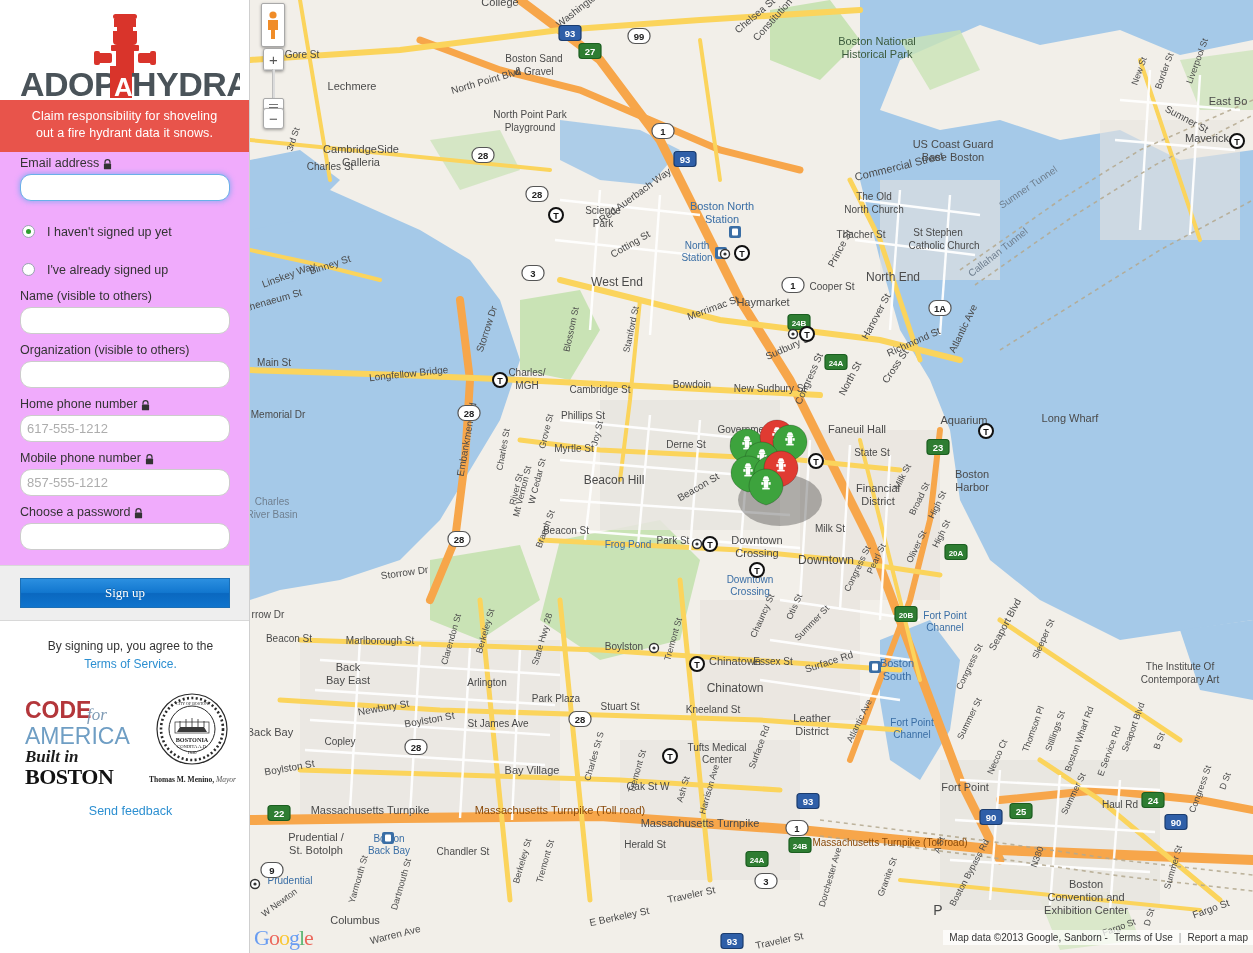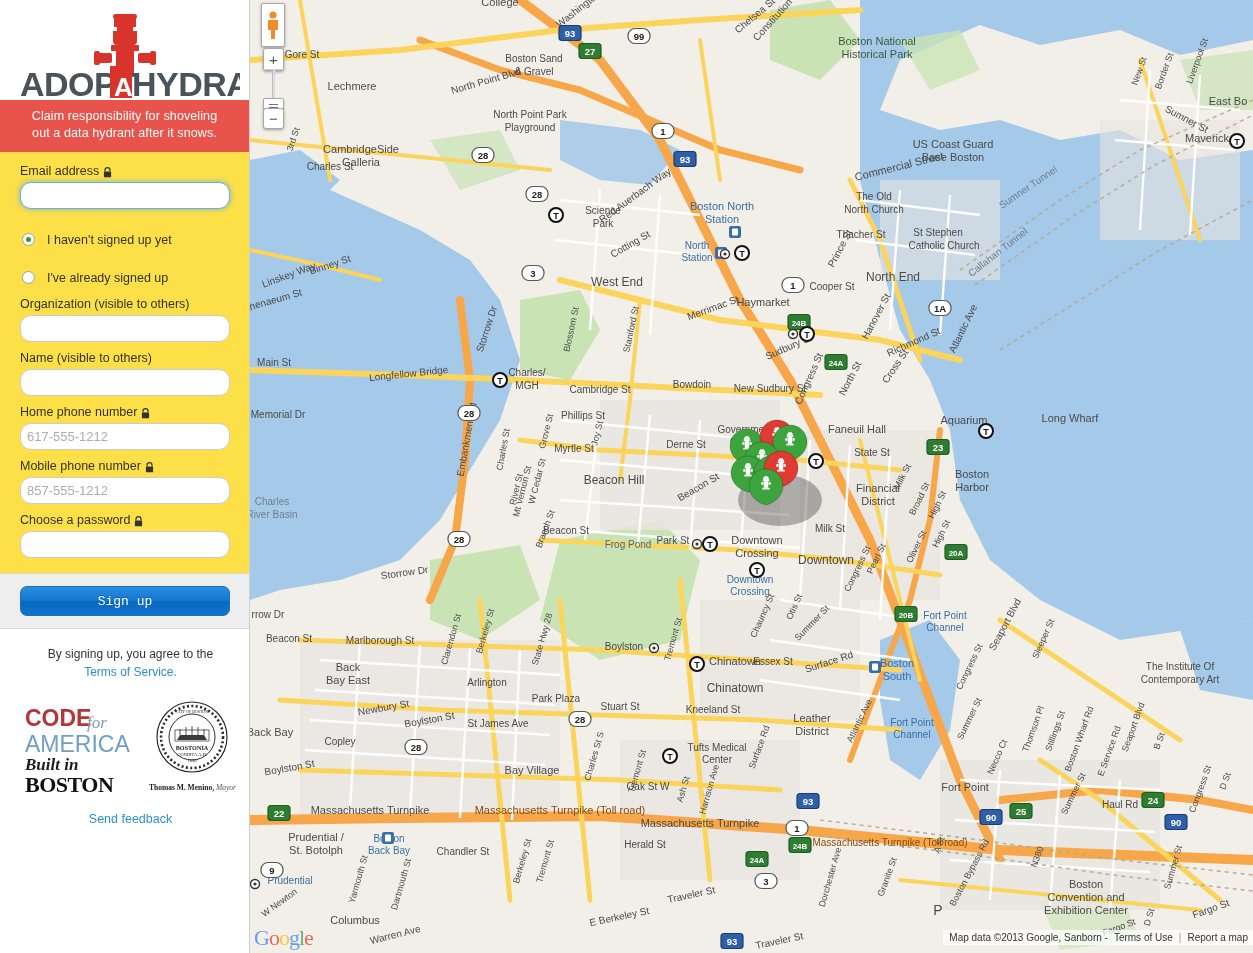--- a/index.html
+++ b/index.html
@@ -37,21 +37,21 @@
     background: #e8544b;
     color: #ffffff;
     font-size: 12.5px;
     line-height: 17px;
     text-align: center;
     padding: 8px 22px 10px 22px;
     letter-spacing: .1px;
   }
 
   
-  .form-area { padding: 12px 20px 6px 20px; background: #fde047; flex: 0 0 auto; }
+  .form-area { padding: 4px 20px 6px 20px; background: #f0abfc; flex: 0 0 auto; }
   .field { margin-bottom: 9px; }
   .field-label {
     font-size: 12.5px;
     color: #333;
     margin-bottom: 4px;
     display: flex; align-items: center; gap: 4px;
   }
   .lock-icon { display: inline-block; width: 9px; height: 11px; position: relative; top: 1px; }
   input.txt {
     width: 210px; height: 27px;
@@ -91,24 +91,24 @@
   
   .signup-band {
     background: #eeeeee;
     border-top: 1px solid #d8d8d8;
     border-bottom: 1px solid #d8d8d8;
     padding: 12px 20px;
   }
   .signup-btn {
     width: 210px; height: 30px;
     border: 1px solid #1c6fb5;
-    border-radius: 7px;
+    border-radius: 0;
     background: linear-gradient(to bottom, #2b8fe0 0%, #1277cf 48%, #0a68c0 52%, #0f74cd 100%);
     color: #fff; font-size: 13px;
-    font-family: Liberation Mono, monospace;
+    font-family: Liberation Serif, serif;
     cursor: pointer;
     text-shadow: 0 -1px 0 rgba(0,0,0,.25);
   }
 
   
   .footer { padding: 16px 6px 10px 18px; text-align: center; background: #fff; flex: 1 1 auto; }
   .tos-text { font-size: 12px; color: #333; line-height: 18px; }
   .tos-link, .feedback-link { color: #2c8fd1; text-decoration: none; }
 
   .badges { display: flex; align-items: flex-start; justify-content: center; gap: 12px; margin-top: 17px; }
@@ -217,21 +217,21 @@
         <g fill="#4a5359" font-family="Liberation Sans, sans-serif" font-size="34" font-weight="bold" letter-spacing="-0.5">
           <text x="10" y="88">ADOPT</text>
           <text x="122" y="88">HYDRANT</text>
         </g>
 
         <rect x="100" y="58" width="22" height="32" fill="#d9342b"></rect>
         <text x="104" y="88" fill="#ffffff" font-family="Liberation Sans, sans-serif" font-size="26" font-weight="bold">A</text>
       </svg>
     </div>
 
-    <div class="tagline">Claim responsibility for shoveling out a data hydrant after it snows.</div>
+    <div class="tagline">Claim responsibility for shoveling out a fire hydrant data it snows.</div>
 
     <div class="form-area">
 
       <div class="field">
         <div class="field-label">
           <span>Email address</span>
           <svg class="lock-icon" viewBox="0 0 10 12">
             <path d="M2.2 5V3.4a2.8 2.8 0 0 1 5.6 0V5" fill="none" stroke="#333" stroke-width="1.3"></path>
             <rect x="1" y="5" width="8" height="6.4" rx="1" fill="#333"></rect>
           </svg>
@@ -247,28 +247,28 @@
           <span>I haven't signed up yet</span>
         </label>
         <label class="radio-row">
           <span class="radio"></span>
           <span>I've already signed up</span>
         </label>
       </div>
 
       <div class="field">
         <div class="field-label">
-          <span>Organization (visible to others)</span>
+          <span>Name (visible to others)</span>
         </div>
         <input class="txt" type="text" placeholder="" style="">
       </div>
 
       <div class="field">
         <div class="field-label">
-          <span>Name (visible to others)</span>
+          <span>Organization (visible to others)</span>
         </div>
         <input class="txt" type="text" placeholder="" style="">
       </div>
 
       <div class="field">
         <div class="field-label">
           <span>Home phone number</span>
           <svg class="lock-icon" viewBox="0 0 10 12">
             <path d="M2.2 5V3.4a2.8 2.8 0 0 1 5.6 0V5" fill="none" stroke="#333" stroke-width="1.3"></path>
             <rect x="1" y="5" width="8" height="6.4" rx="1" fill="#333"></rect>

